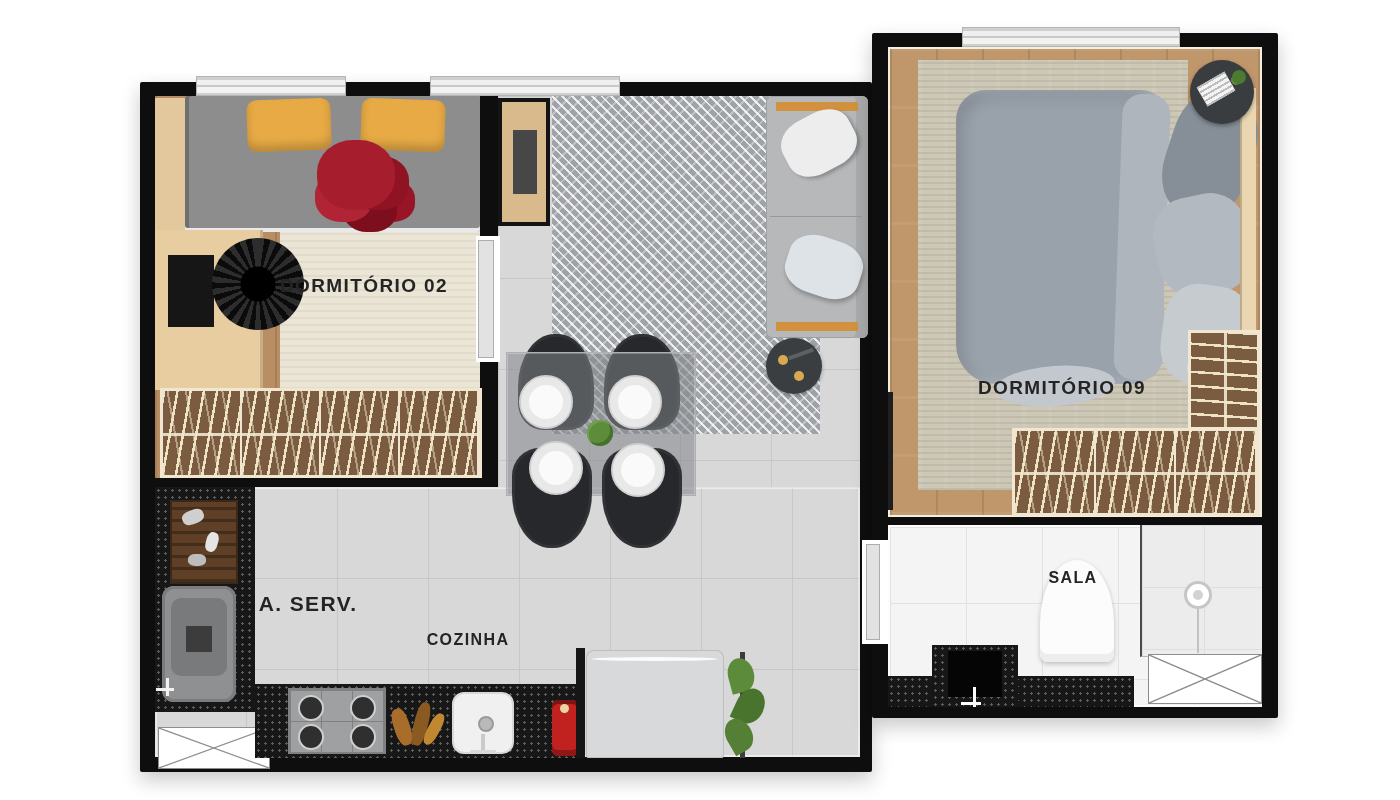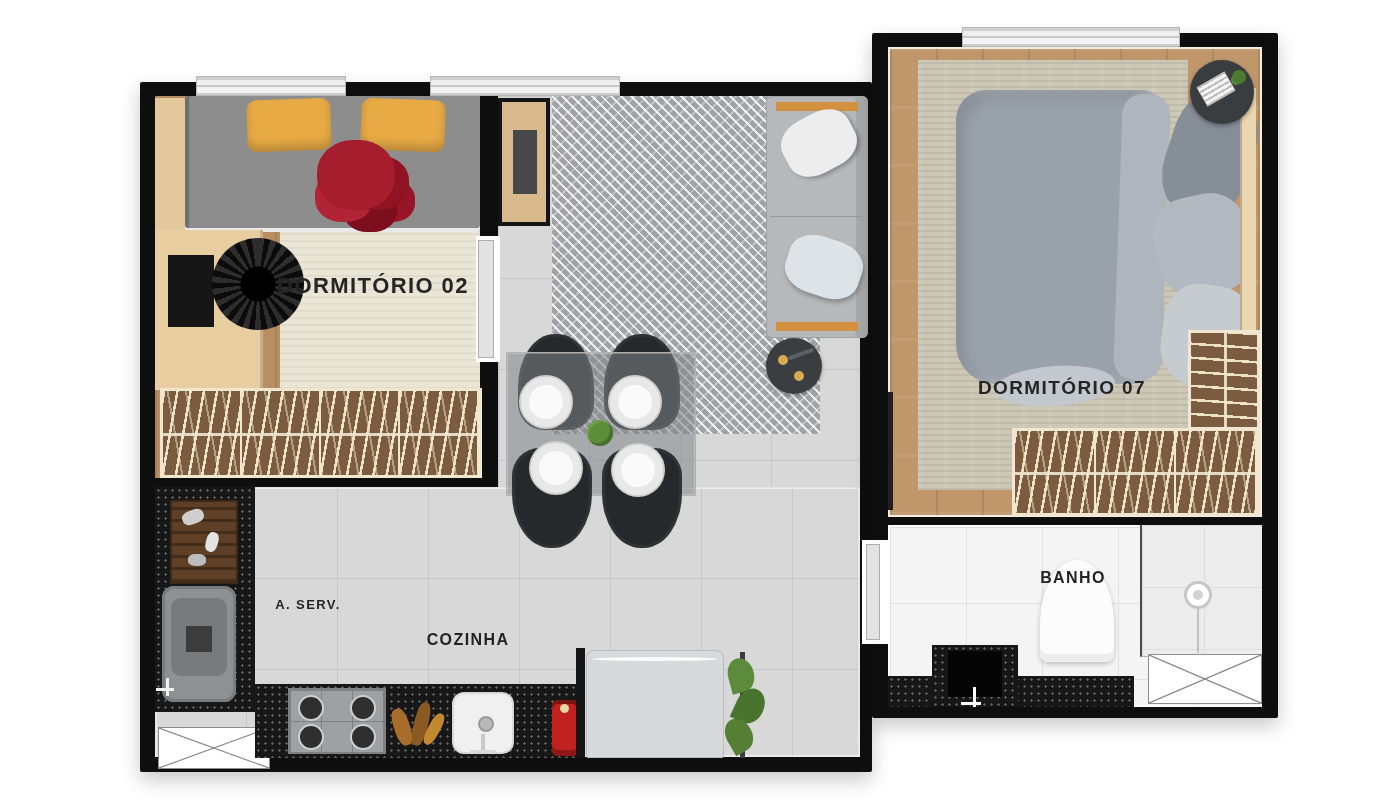--- a/index.html
+++ b/index.html
@@ -242,19 +242,19 @@
         <line x1="0" y1="0" x2="100" y2="40" stroke="#8d8d8d" stroke-width="1.2"></line>
         <line x1="0" y1="40" x2="100" y2="0" stroke="#8d8d8d" stroke-width="1.2"></line>
       </svg>
   </div>
 
   <div class="abs" style="left:862px; top:540px; width:26px; height:104px; background:#ffffff;"></div>
   <div class="door-leaf" style="left:866px; top:544px; width:14px; height:96px;"></div>
 
   <div class="abs window" style="left:962px; top:27px; width:218px; height:20px;"></div>
 
-  <div class="room-label" style="left:373px; top:286px; font-size:22px;">DORMITÓRIO 02</div>
-  <div class="room-label" style="left:1062px; top:388px; font-size:19px;">DORMITÓRIO 07</div>
-  <div class="room-label" style="left:308px; top:604px; font-size:13px;">A. SERV.</div>
+  <div class="room-label" style="left:364px; top:286px; font-size:19px;">DORMITÓRIO 02</div>
+  <div class="room-label" style="left:1062px; top:388px; font-size:19px;">DORMITÓRIO 09</div>
+  <div class="room-label" style="left:308px; top:604px; font-size:21px;">A. SERV.</div>
   <div class="room-label" style="left:468px; top:640px; font-size:16px;">COZINHA</div>
-  <div class="room-label" style="left:1073px; top:578px; font-size:16px;">BANHO</div>
+  <div class="room-label" style="left:1073px; top:578px; font-size:16px;">SALA</div>
 
 </div>
 
 </body></html>

